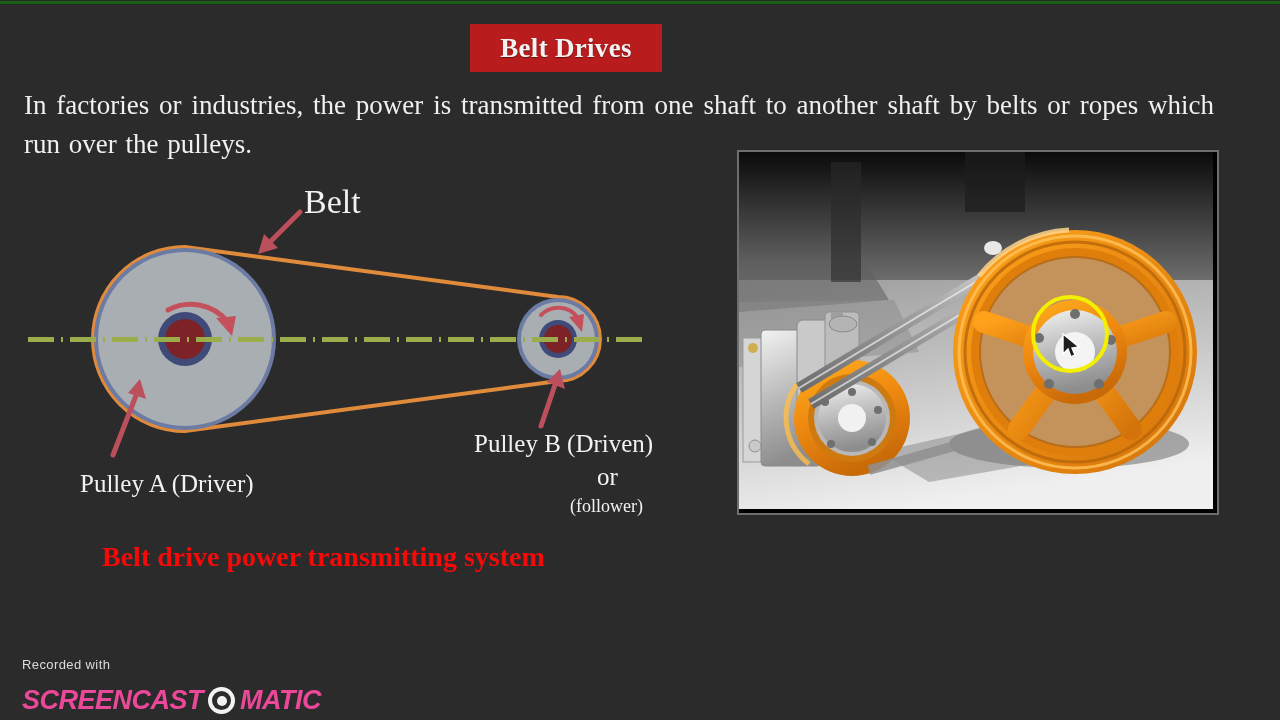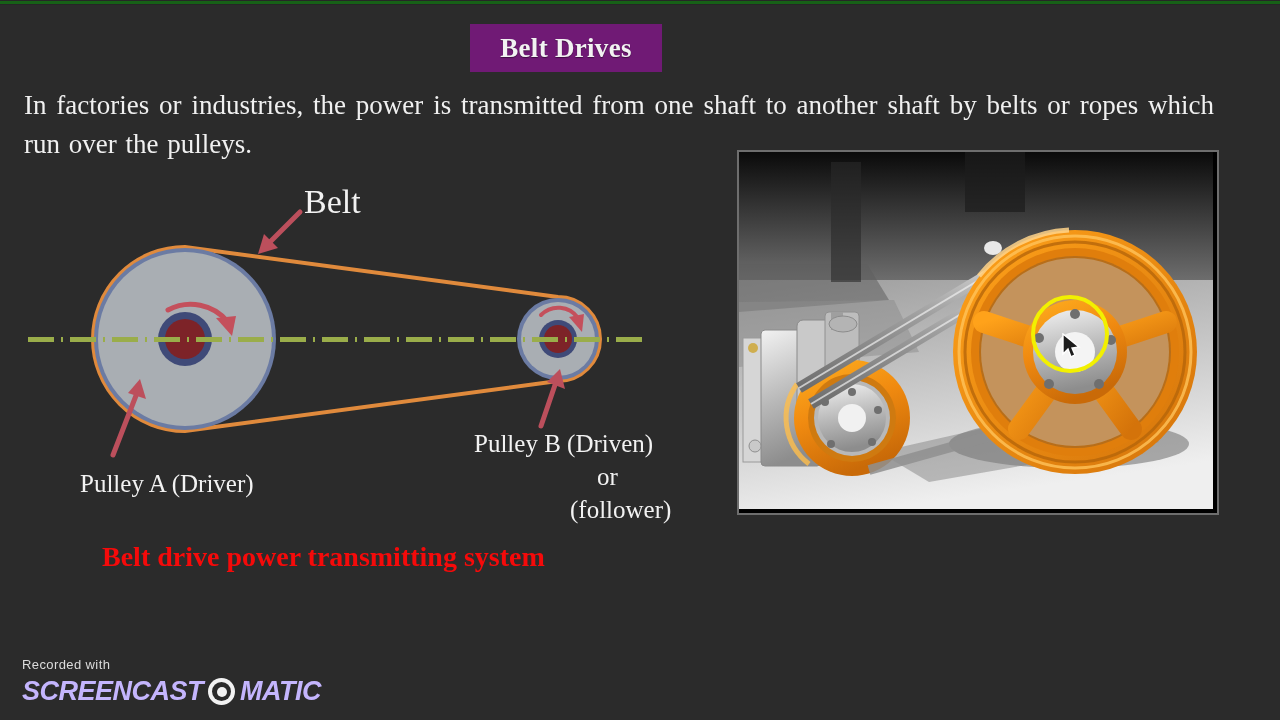--- a/index.html
+++ b/index.html
@@ -11,21 +11,21 @@
   }
   #slide{position:absolute;left:0;top:0;width:1280px;height:720px;background:#2b2b2b;}
 
   
   .progress-bar{position:absolute;left:0;top:0;width:1280px;height:5px;background:#262626;}
   .progress-bar .fill{position:absolute;left:0;top:1px;height:3px;width:1280px;background:#176117;}
 
   
   .title-box{
     position:absolute;left:470px;top:24px;width:192px;height:48px;
-    background:#701a75;
+    background:#b91c1c;
     display:flex;align-items:center;justify-content:center;
   }
   .title-box .title-text{
     color:#f2f2f2;font-size:27px;font-weight:bold;letter-spacing:.3px;
     font-family:"Liberation Serif", serif;
     text-shadow:0 1px 1px rgba(0,0,0,.45);
   }
 
   
   .body-text{
@@ -38,45 +38,45 @@
 
   
   #diagram{position:absolute;left:0px;top:150px;}
 
   
   .lbl{position:absolute;color:#f2f2f2;font-family:"Liberation Serif", serif;white-space:nowrap;}
   .lbl-belt{left:304px;top:183px;font-size:34px;}
   .lbl-pulleyA{left:80px;top:470px;font-size:25px;}
   .lbl-pulleyB1{left:474px;top:430px;font-size:25px;}
   .lbl-pulleyB2{left:597px;top:463px;font-size:25px;}
-  .lbl-pulleyB3{left:570px;top:496px;font-size:25px;}
+  .lbl-pulleyB3{left:570px;top:496px;font-size:18px;}
 
   .caption-red{
     position:absolute;left:102px;top:541px;
     color:#f50a0a;font-size:28px;font-weight:bold;
     font-family:"Liberation Serif", serif;
     text-align:center;
   }
 
   
   .photo-frame{
     position:absolute;left:737px;top:150px;width:478px;height:361px;
     border:2px solid #6e6e6e;background:#000;overflow:hidden;
   }
   .photo-inner{position:absolute;left:0;top:0;width:474px;height:357px;overflow:hidden;}
 
   
   .watermark{position:absolute;left:22px;top:657px;}
   .watermark .rec{
     color:#dcdcdc;font-size:13px;font-family:"Liberation Sans", sans-serif;
-    letter-spacing:.4px;margin-bottom:4px;
+    letter-spacing:.4px;margin-bottom:13px;
   }
   .wm-row{display:flex;align-items:center;}
   .wm-word{
-    color:#c4b5fd;font-family:"Liberation Sans", sans-serif;
+    color:#ec4899;font-family:"Liberation Sans", sans-serif;
     font-weight:bold;font-style:italic;font-size:27px;letter-spacing:-.5px;
   }
   .wm-logo{
     width:27px;height:27px;border-radius:50%;
     background:#f2f2f2;margin:0 5px;
     display:flex;align-items:center;justify-content:center;
   }
   .wm-logo .ring{
     width:19px;height:19px;border-radius:50%;
     background:#2b2b2b;display:flex;align-items:center;justify-content:center;

